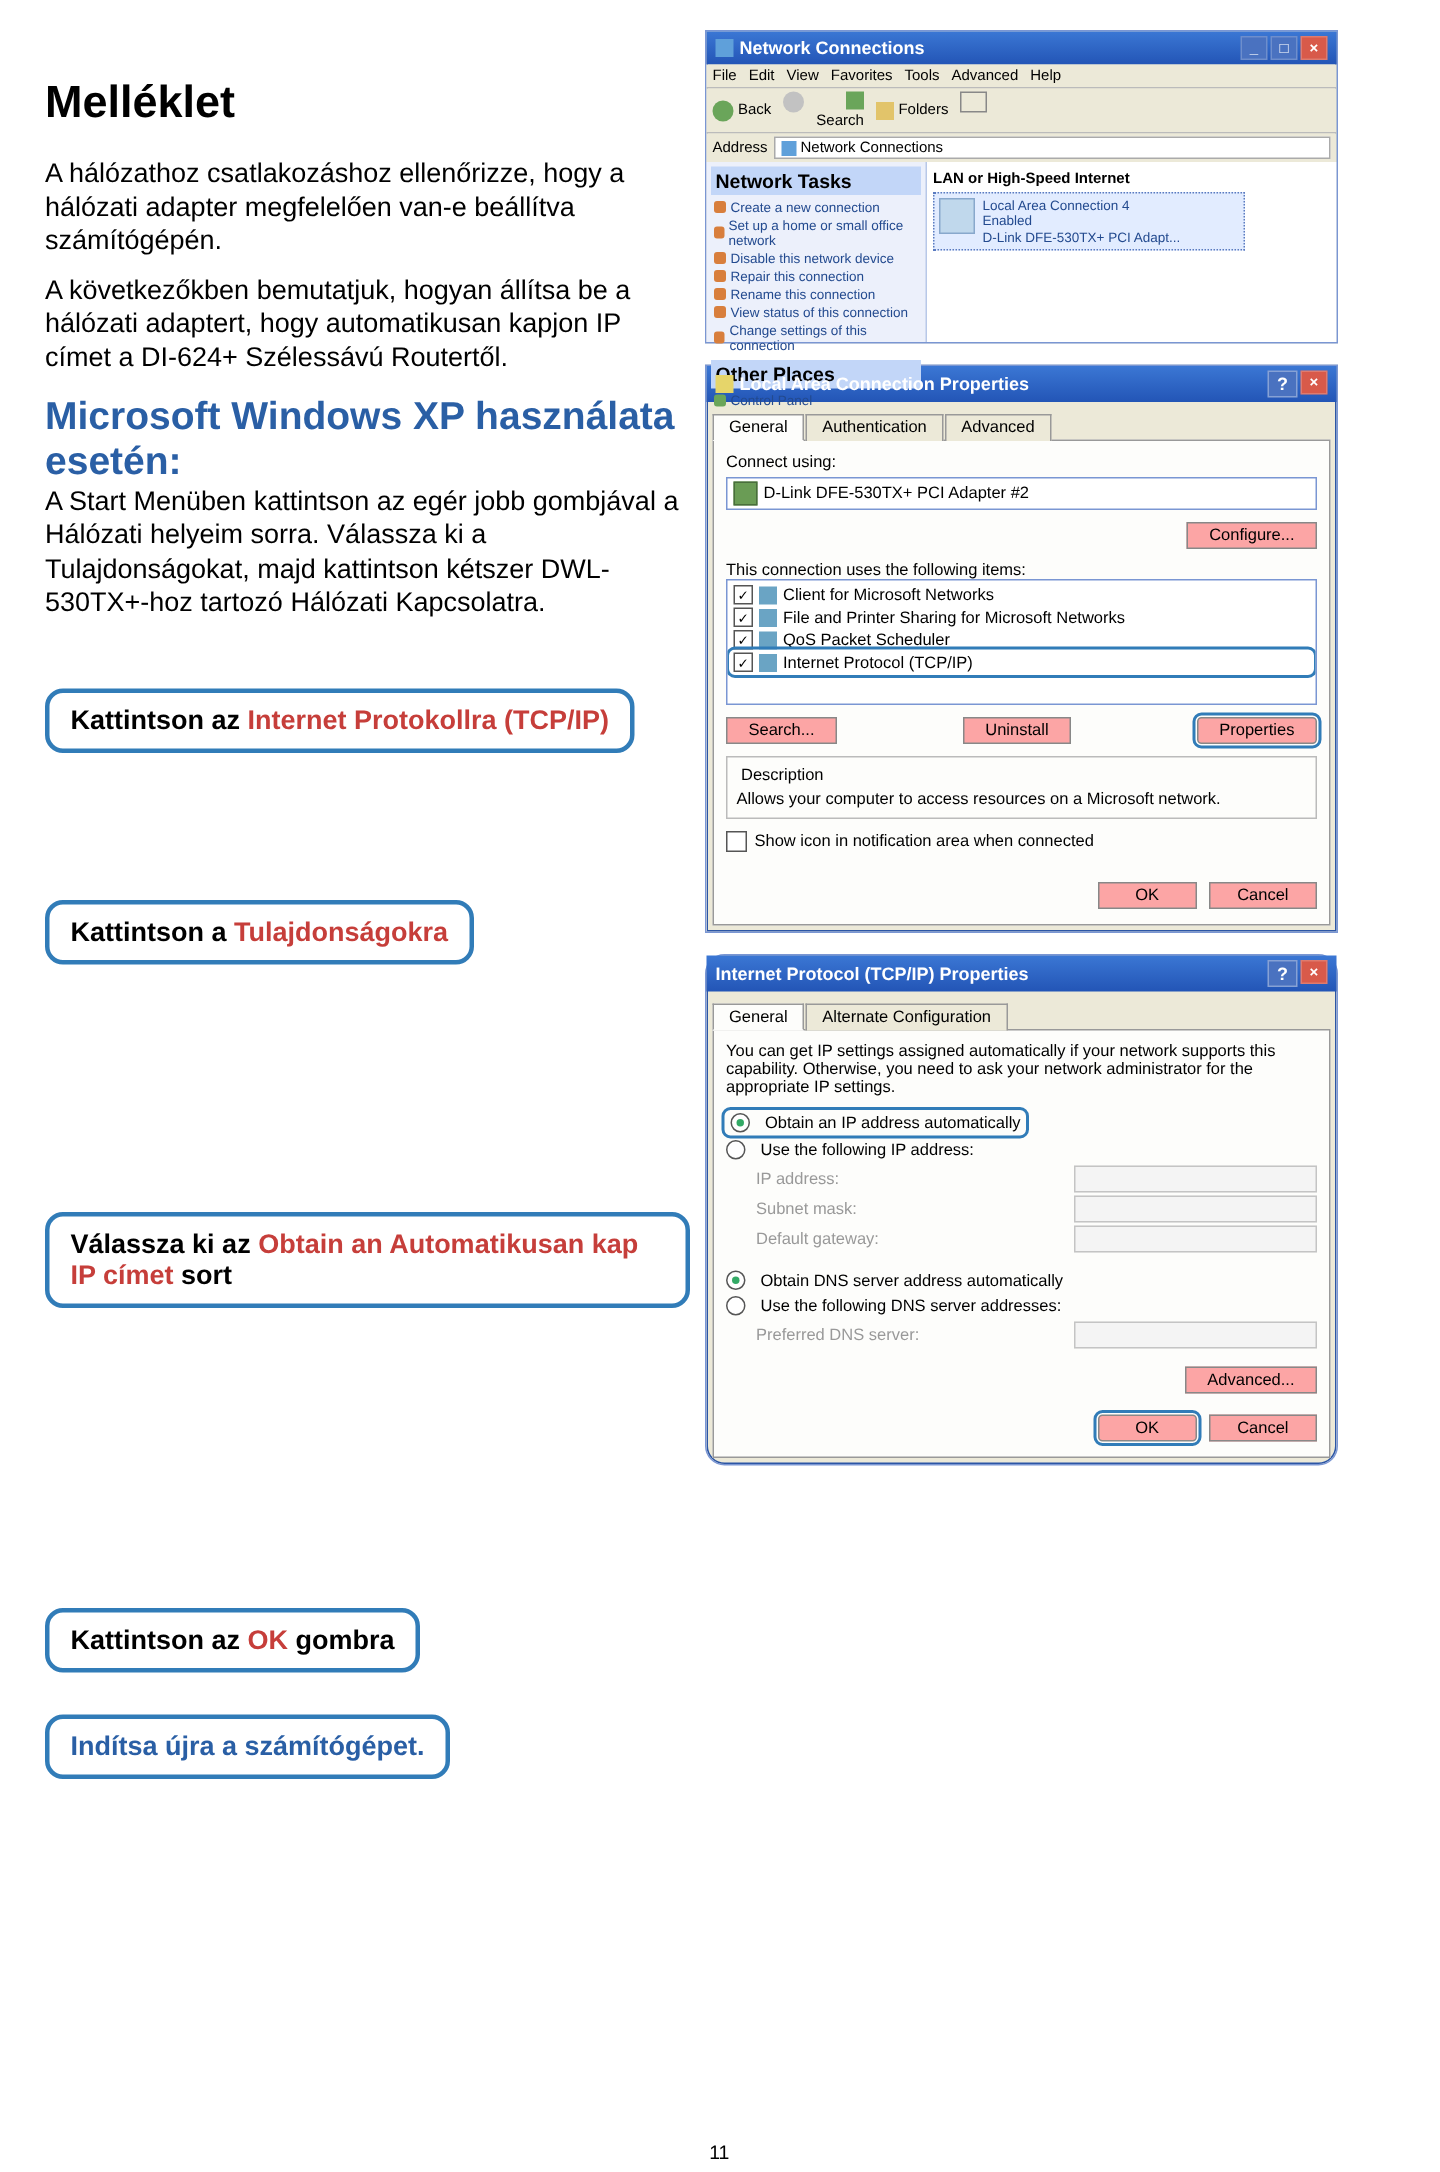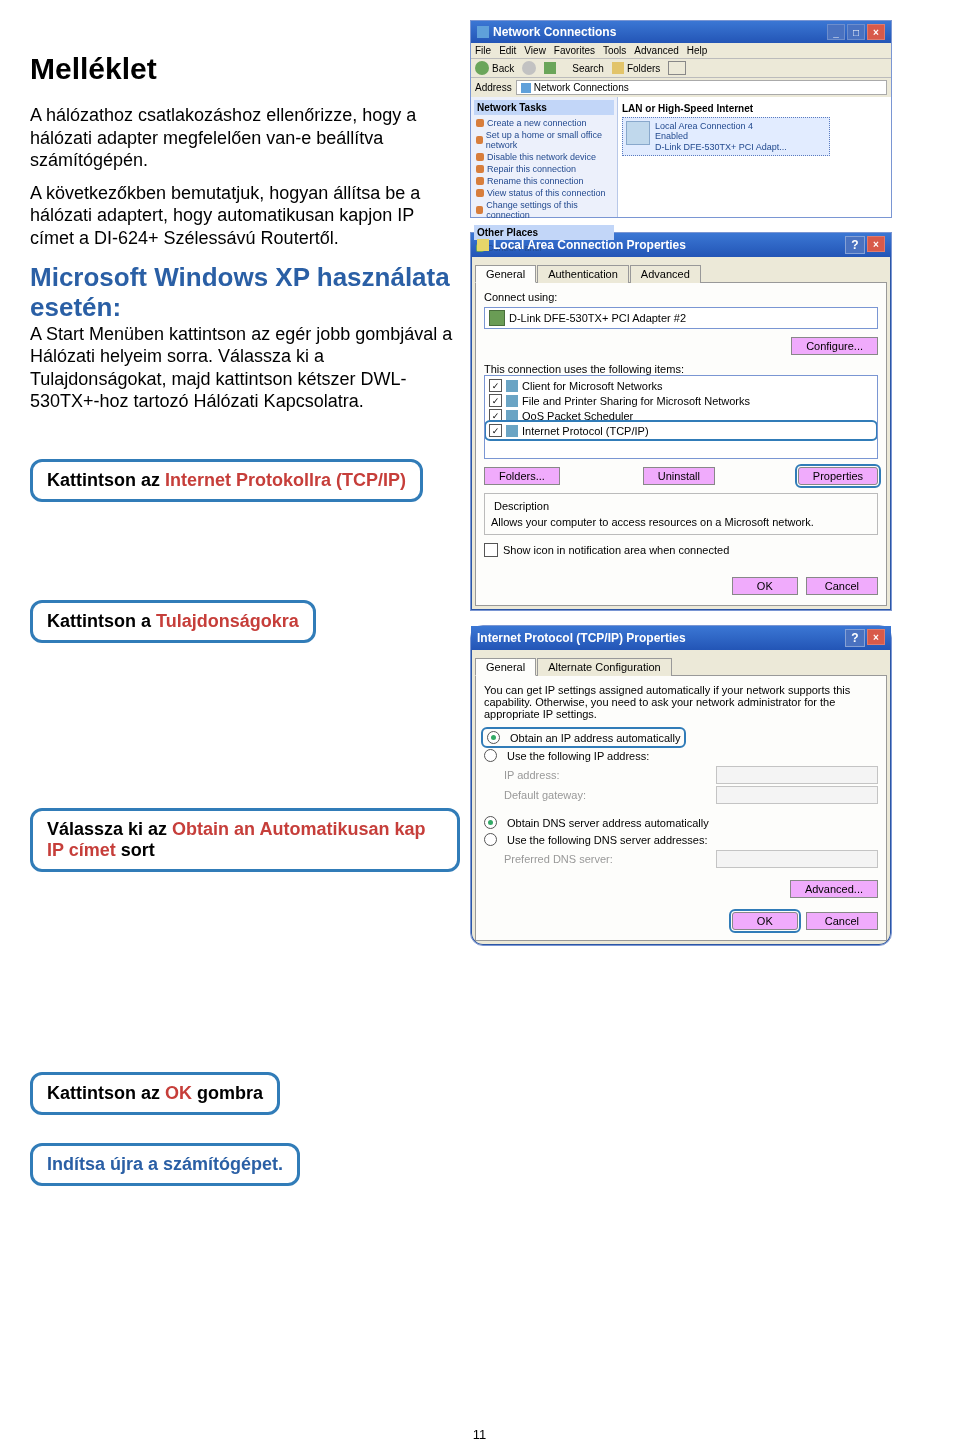--- a/index.html
+++ b/index.html
@@ -93,21 +93,21 @@
   }
   .xp-body { padding: 4px; }
   .xp-tabs { display:flex; gap:1px; margin-top:4px; }
   .xp-tab {
     background:#ece9d8; border:1px solid #999; border-bottom:none;
     padding:2px 10px; font-size:11px;
   }
   .xp-tab.active { background:#fdfdfb; border-bottom:1px solid #fdfdfb; position:relative; z-index:2;}
   .xp-panel { border:1px solid #999; background:#fdfdfb; padding:8px; margin-top:-1px; }
   .xp-button {
-    background:#f0abfc; border:1px solid #888; padding:2px 14px;
+    background:#fca5a5; border:1px solid #888; padding:2px 14px;
     font-size:11px; font-family:Tahoma,Arial,sans-serif;
     display:inline-block;
   }
   .xp-inputbox {
     border:1px solid #7a96d3; background:#fff; padding:2px 4px;
     display:flex; align-items:center; gap:4px;
   }
   .xp-icon { width:14px;height:14px;background:#6a9c55;display:inline-block;border:1px solid #496e3c; }
   .xp-list { border:1px solid #7a96d3; background:#fff; padding:2px; height:78px; overflow:hidden;}
   .xp-list .row { display:flex; align-items:center; gap:4px; padding:1px 2px; font-size:11px;}
@@ -124,21 +124,21 @@
   .highlight-ring { outline:2px solid #317cb8; outline-offset:1px; border-radius:3px;}
   .dimmed { color:#999; }
   .grow { flex:1; }
 
   
   .nc-window { font-size:10px; }
   .nc-toolbar { background:#ece9d8; border-bottom:1px solid #bbb; padding:2px 4px; font-size:10px; display:flex; gap:8px;}
   .nc-addr { background:#ece9d8; padding:2px 4px; font-size:10px; display:flex; align-items:center; gap:4px;}
   .nc-body { display:flex; height:120px;}
   .nc-side { width:140px; background:#ecf0fb; border-right:1px solid #b8c8e8; padding:3px; }
-  .nc-side .hdr { background:#c2d6f8; font-weight:bold; padding:2px 3px; font-size:10px; margin-bottom:2px;}
+  .nc-side .hdr { background:#c2d6f8; font-weight:bold; padding:2px 3px; font-size:13px; margin-bottom:2px;}
   .nc-side .item { font-size:9px; color:#234a8f; padding:1px 2px; display:flex; align-items:center; gap:3px;}
   .nc-side .dot { width:8px;height:8px;background:#d87e3c;border-radius:2px;}
   .nc-main { flex:1; background:#fff; padding:4px; }
   .nc-group { font-size:10px; font-weight:bold; padding:2px 0 3px 0;}
   .nc-conn { display:flex; gap:5px; align-items:flex-start; background:#e2ecff; border:1px dotted #5a7bc0; padding:3px; width:200px;}
   .nc-conn .icon { width:22px;height:22px;background:#c0d8ec;border:1px solid #88a8cc;}
   .nc-conn .txt { font-size:9px; color:#234a8f; line-height:1.15;}
 
   .page-num { position:absolute; bottom:6px; left:0; right:1px; text-align:center; font-size:13px;}
   .clear { clear:both; }
@@ -212,21 +212,21 @@
         <span>Tools</span>
         <span>Advanced</span>
         <span>Help</span>
       </div>
       <div class="nc-toolbar">
         <span style="display:flex;align-items:center;gap:3px;">
           <span style="width:14px;height:14px;border-radius:50%;background:#6aa55a;display:inline-block;"></span>
           <span>Back</span>
         </span>
         <span style="width:14px;height:14px;border-radius:50%;background:#c2c2c2;display:inline-block;"></span>
-        <span style="display:flex;align-items:center;gap:16px;">
+        <span style="display:flex;align-items:flex-end;gap:2px;flex-direction:column;">
           <span style="width:12px;height:12px;background:#6aa55a;display:inline-block;"></span>
           <span>Search</span>
         </span>
         <span style="display:flex;align-items:center;gap:3px;">
           <span style="width:12px;height:12px;background:#e2c46a;display:inline-block;"></span>
           <span>Folders</span>
         </span>
         <span style="width:16px;height:12px;border:1px solid #888;display:inline-block;"></span>
       </div>
       <div class="nc-addr">
@@ -332,21 +332,21 @@
                 <span style="width:12px;height:12px;background:#6aa4c4;display:inline-block;"></span>
                 <span>QoS Packet Scheduler</span>
               </div>
             <div class="row highlight-ring">
                 <span class="chk">✓</span>
                 <span style="width:12px;height:12px;background:#6aa4c4;display:inline-block;"></span>
                 <span>Internet Protocol (TCP/IP)</span>
               </div>
           </div>
           <div class="xp-row" style="margin:8px 0; gap:6px; justify-content:space-between;">
-            <span class="xp-button">Folders...</span>
+            <span class="xp-button">Search...</span>
             <span class="xp-button">Uninstall</span>
             <span class="xp-button highlight-ring">Properties</span>
           </div>
           <div class="xp-fieldset">
             <div class="legend">Description</div>
             <div class="xp-label" style="margin-top:4px;">Allows your computer to access resources on a Microsoft network.</div>
           </div>
           <div class="xp-checkarea" style="margin-top:8px;">
             <span class="xp-check"></span>
             <span class="xp-label">Show icon in notification area when connected</span>
@@ -384,20 +384,24 @@
           <div class="xp-checkarea">
             <span class="xp-radio"></span>
             <span class="xp-label">Use the following IP address:</span>
           </div>
           <div style="padding-left:20px;text-align:center;">
             <div class="xp-row">
                 <span class="xp-label dimmed">IP address:</span>
                 <span class="xp-ip"></span>
               </div>
             <div class="xp-row">
+                <span class="xp-label dimmed">Subnet mask:</span>
+                <span class="xp-ip"></span>
+              </div>
+            <div class="xp-row">
                 <span class="xp-label dimmed">Default gateway:</span>
                 <span class="xp-ip"></span>
               </div>
           </div>
 
           <div class="xp-checkarea" style="margin-top:12px;">
             <span class="xp-radio">
                 <span class="dot"></span>
               </span>
             <span class="xp-label">Obtain DNS server address automatically</span>

